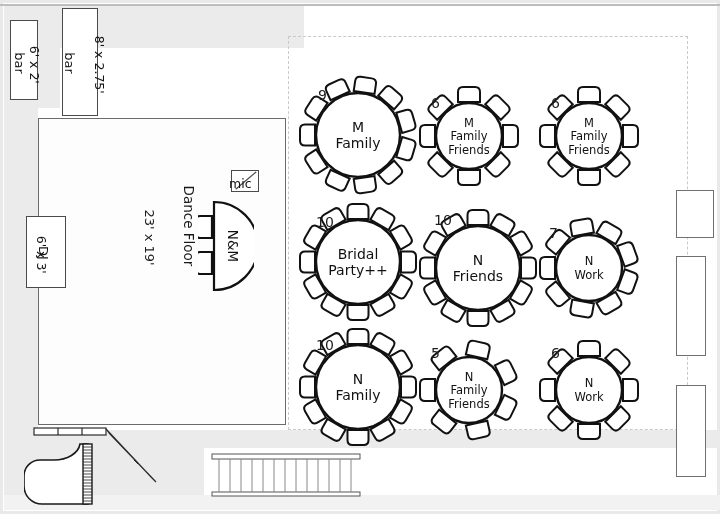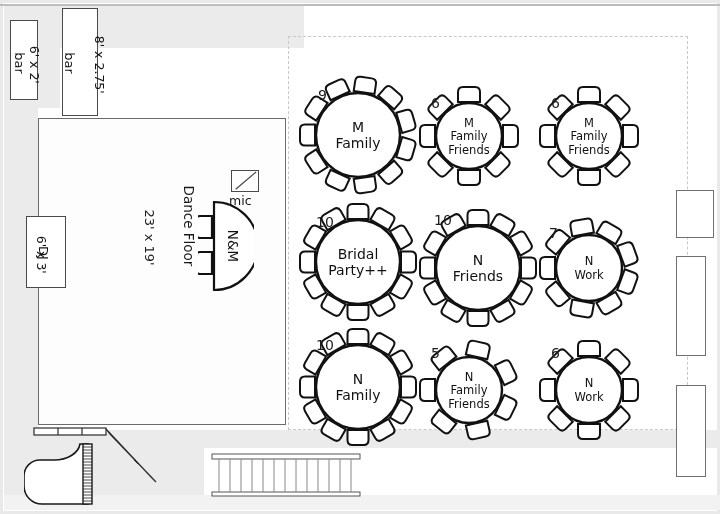--- a/index.html
+++ b/index.html
@@ -143,21 +143,21 @@
 
   <div class="abs furn" style="left:26px; top:216px; width:40px; height:72px;"></div>
   <div class="furn-label rot-cw" style="left:36px; top:246px;">DJ</div>
   <div class="furn-label rot-cw" style="left:22px; top:248px; font-size:12.5px;">6' x 3'</div>
 
   <div class="abs mic-box" style="left:231px; top:170px; width:28px; height:22px;">
     <svg class="mic-diag" viewBox="0 0 28 22" preserveAspectRatio="none">
       <line x1="26" y1="1" x2="4" y2="20" stroke="#4a4a4a" stroke-width="1.4"></line>
     </svg>
   </div>
-  <div class="mic-cap" style="left:229px; top:193px;">mic</div>
+  <div class="mic-cap" style="left:229px; top:176px;">mic</div>
 
   <div class="sweet" style="left:198px; top:198px;">
     <svg width="56" height="96" viewBox="0 0 56 96">
 
       <path d="M16 4 A 44 44 0 0 1 16 92 Z" fill="#ffffff" stroke="#111111" stroke-width="2.2"></path>
 
       <path d="M14 18 h-12 a4 4 0 0 0 -4 4 v14 a4 4 0 0 0 4 4 h12 z" fill="#ffffff" stroke="#111111" stroke-width="2.2"></path>
       <path d="M14 54 h-12 a4 4 0 0 0 -4 4 v14 a4 4 0 0 0 4 4 h12 z" fill="#ffffff" stroke="#111111" stroke-width="2.2"></path>
       <text class="tbl-text" x="34" y="52" font-size="13.5" transform="rotate(90 34 48)">N&amp;M</text>
     </svg>

